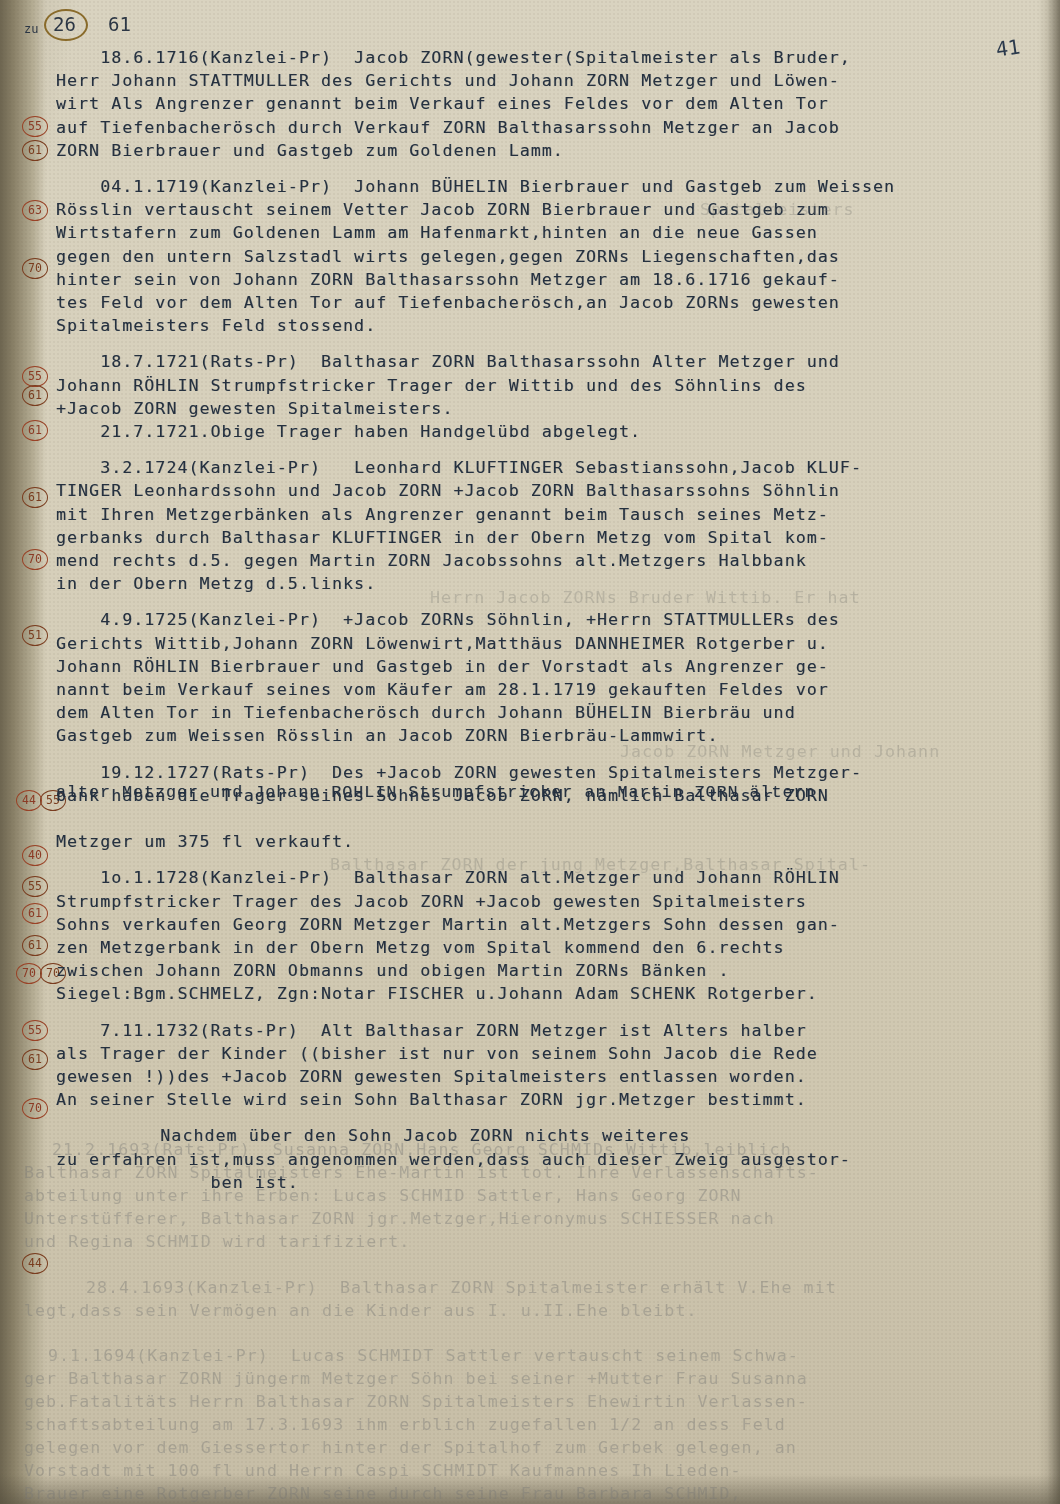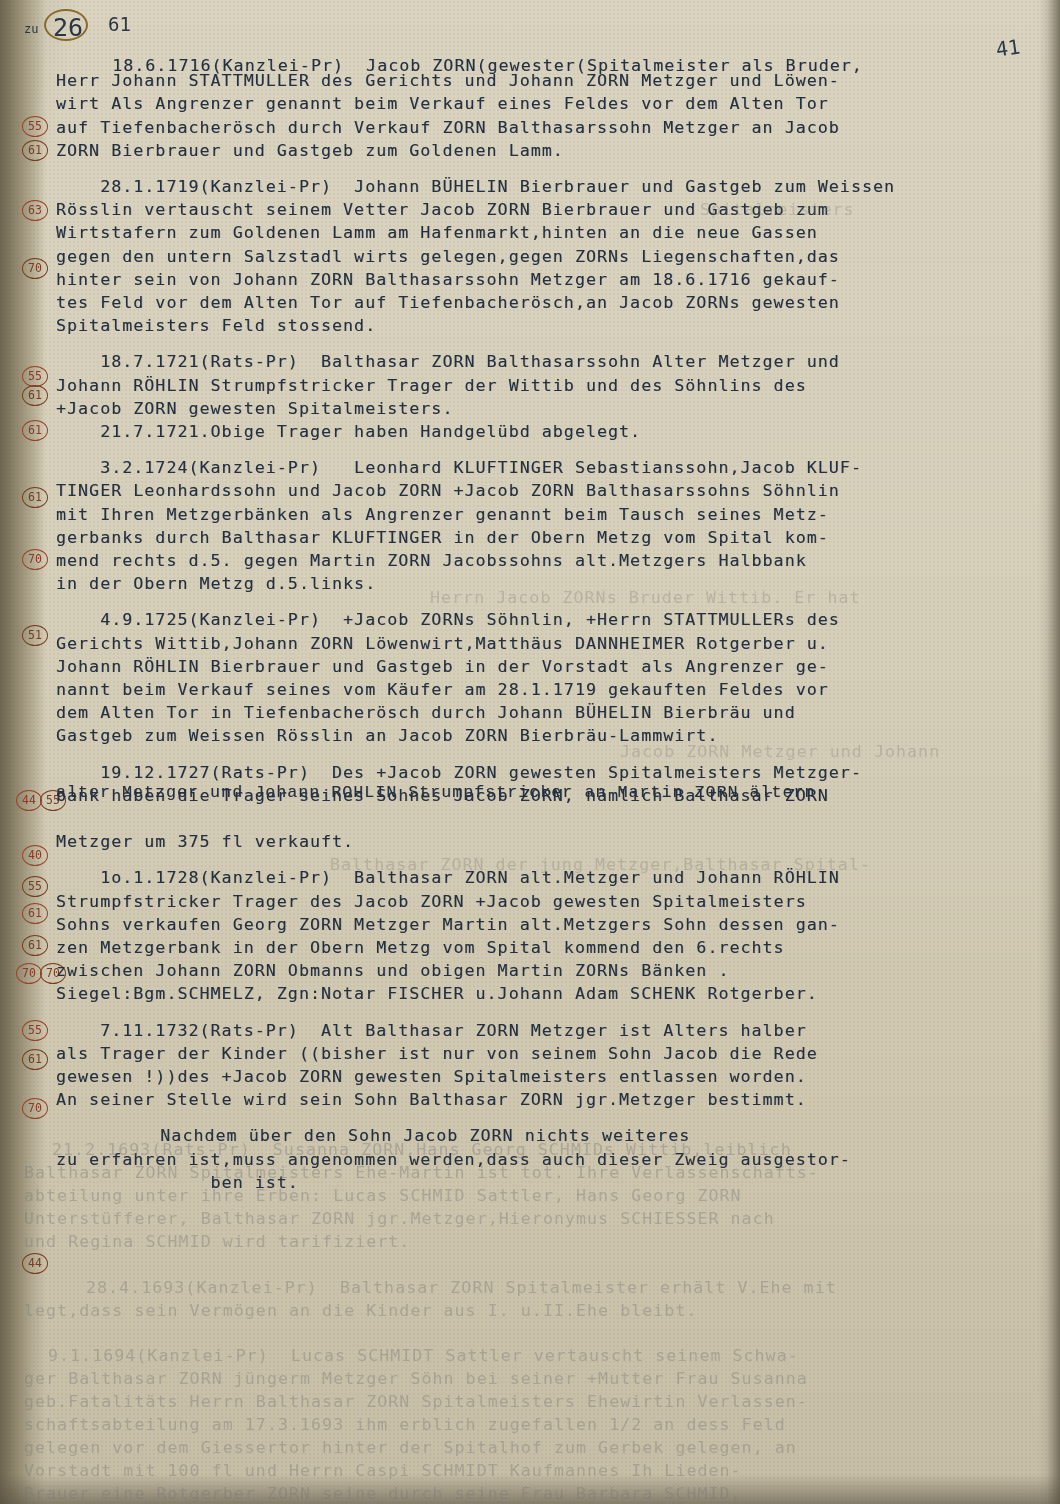--- a/index.html
+++ b/index.html
@@ -24,21 +24,21 @@
   .text-layer{position:absolute;left:56px;top:0;width:1000px;height:100%;}
 
   .ln{position:absolute;white-space:pre;font-family:"DejaVu Sans Mono",monospace;
       font-size:16.6px;letter-spacing:1.05px;color:#24303f;
       text-shadow:0.5px 0.4px 0 rgba(40,55,80,0.35);}
   .ghost{color:rgba(120,120,118,0.40);text-shadow:none;}
   .ghost2{color:rgba(120,118,112,0.30);text-shadow:none;}
 
   .hdr{position:absolute;font-family:"DejaVu Sans Mono",monospace;}
   .hdr-zu{left:24px;top:22px;font-size:12px;color:#2b3645;}
-  .hdr-26{left:53px;top:13px;font-size:25px;color:#2b3645;}
+  .hdr-26{left:53px;top:13px;font-size:19px;color:#2b3645;}
   .hdr-61{left:108px;top:13px;font-size:19px;color:#2b3645;}
   .circle26{position:absolute;left:44px;top:9px;width:40px;height:28px;border:2px solid #8a6b2a;border-radius:50%;}
   .pagenum{position:absolute;right:40px;top:36px;font-size:20px;color:#2b3a4d;transform:rotate(-8deg);}
 
   
   .mk{position:absolute;font-size:11.5px;color:#8c3a24;font-family:"DejaVu Sans Mono",monospace;
       width:24px;height:19px;line-height:19px;text-align:center;border:1.6px solid #9a4226;border-radius:50%;}
   .mk.dark{color:#7a3c1e;border-color:#7a3c1e;}
 </style>
 </head>
@@ -75,26 +75,26 @@
       <div class="mk dark" style="left: 22px; top: 935px;">61</div>
       <div class="mk" style="left: 16px; top: 963px;">70</div>
       <div class="mk dark" style="left: 40px; top: 963px;">70</div>
       <div class="mk" style="left: 22px; top: 1020px;">55</div>
       <div class="mk dark" style="left: 22px; top: 1049px;">61</div>
       <div class="mk" style="left: 22px; top: 1098px;">70</div>
       <div class="mk dark" style="left: 22px; top: 1253px;">44</div>
     </div>
 
   <div class="text-layer" id="textlayer">
-      <div class="ln" style="top: 48px; left: 12px; margin-top: 8px;">    18.6.1716(Kanzlei-Pr)  Jacob ZORN(gewester(Spitalmeister als Bruder,</div>
+      <div class="ln" style="top: 48px; left: 0px;">    18.6.1716(Kanzlei-Pr)  Jacob ZORN(gewester(Spitalmeister als Bruder,</div>
       <div class="ln" style="top: 71.2px; left: 0px;">Herr Johann STATTMULLER des Gerichts und Johann ZORN Metzger und Löwen-</div>
       <div class="ln" style="top: 94.4px; left: 0px;">wirt Als Angrenzer genannt beim Verkauf eines Feldes vor dem Alten Tor</div>
       <div class="ln" style="top: 117.6px; left: 0px;">auf Tiefenbacherösch durch Verkauf ZORN Balthasarssohn Metzger an Jacob</div>
       <div class="ln" style="top: 140.8px; left: 0px;">ZORN Bierbrauer und Gastgeb zum Goldenen Lamm.</div>
-      <div class="ln" style="top: 177px; left: 0px;">    28.1.1719(Kanzlei-Pr)  Johann BÜHELIN Bierbrauer und Gastgeb zum Weissen</div>
+      <div class="ln" style="top: 177px; left: 0px;">    04.1.1719(Kanzlei-Pr)  Johann BÜHELIN Bierbrauer und Gastgeb zum Weissen</div>
       <div class="ln" style="top: 200.2px; left: 0px;">Rösslin vertauscht seinem Vetter Jacob ZORN Bierbrauer und Gastgeb zum</div>
       <div class="ln" style="top: 223.4px; left: 0px;">Wirtstafern zum Goldenen Lamm am Hafenmarkt,hinten an die neue Gassen</div>
       <div class="ln" style="top: 246.6px; left: 0px; text-align: center;">gegen den untern Salzstadl wirts gelegen,gegen ZORNs Liegenschaften,das</div>
       <div class="ln" style="top: 269.8px; left: 0px;">hinter sein von Johann ZORN Balthasarssohn Metzger am 18.6.1716 gekauf-</div>
       <div class="ln" style="top: 293px; left: 0px;">tes Feld vor dem Alten Tor auf Tiefenbacherösch,an Jacob ZORNs gewesten</div>
       <div class="ln" style="top: 316.2px; left: 0px;">Spitalmeisters Feld stossend.</div>
       <div class="ln" style="top: 352.4px; left: 0px;">    18.7.1721(Rats-Pr)  Balthasar ZORN Balthasarssohn Alter Metzger und</div>
       <div class="ln" style="top: 375.6px; left: 0px;">Johann RÖHLIN Strumpfstricker Trager der Wittib und des Söhnlins des</div>
       <div class="ln" style="top: 398.8px; left: 0px;">+Jacob ZORN gewesten Spitalmeisters.</div>
       <div class="ln" style="top: 422px; left: 0px;">    21.7.1721.Obige Trager haben Handgelübd abgelegt.</div>

